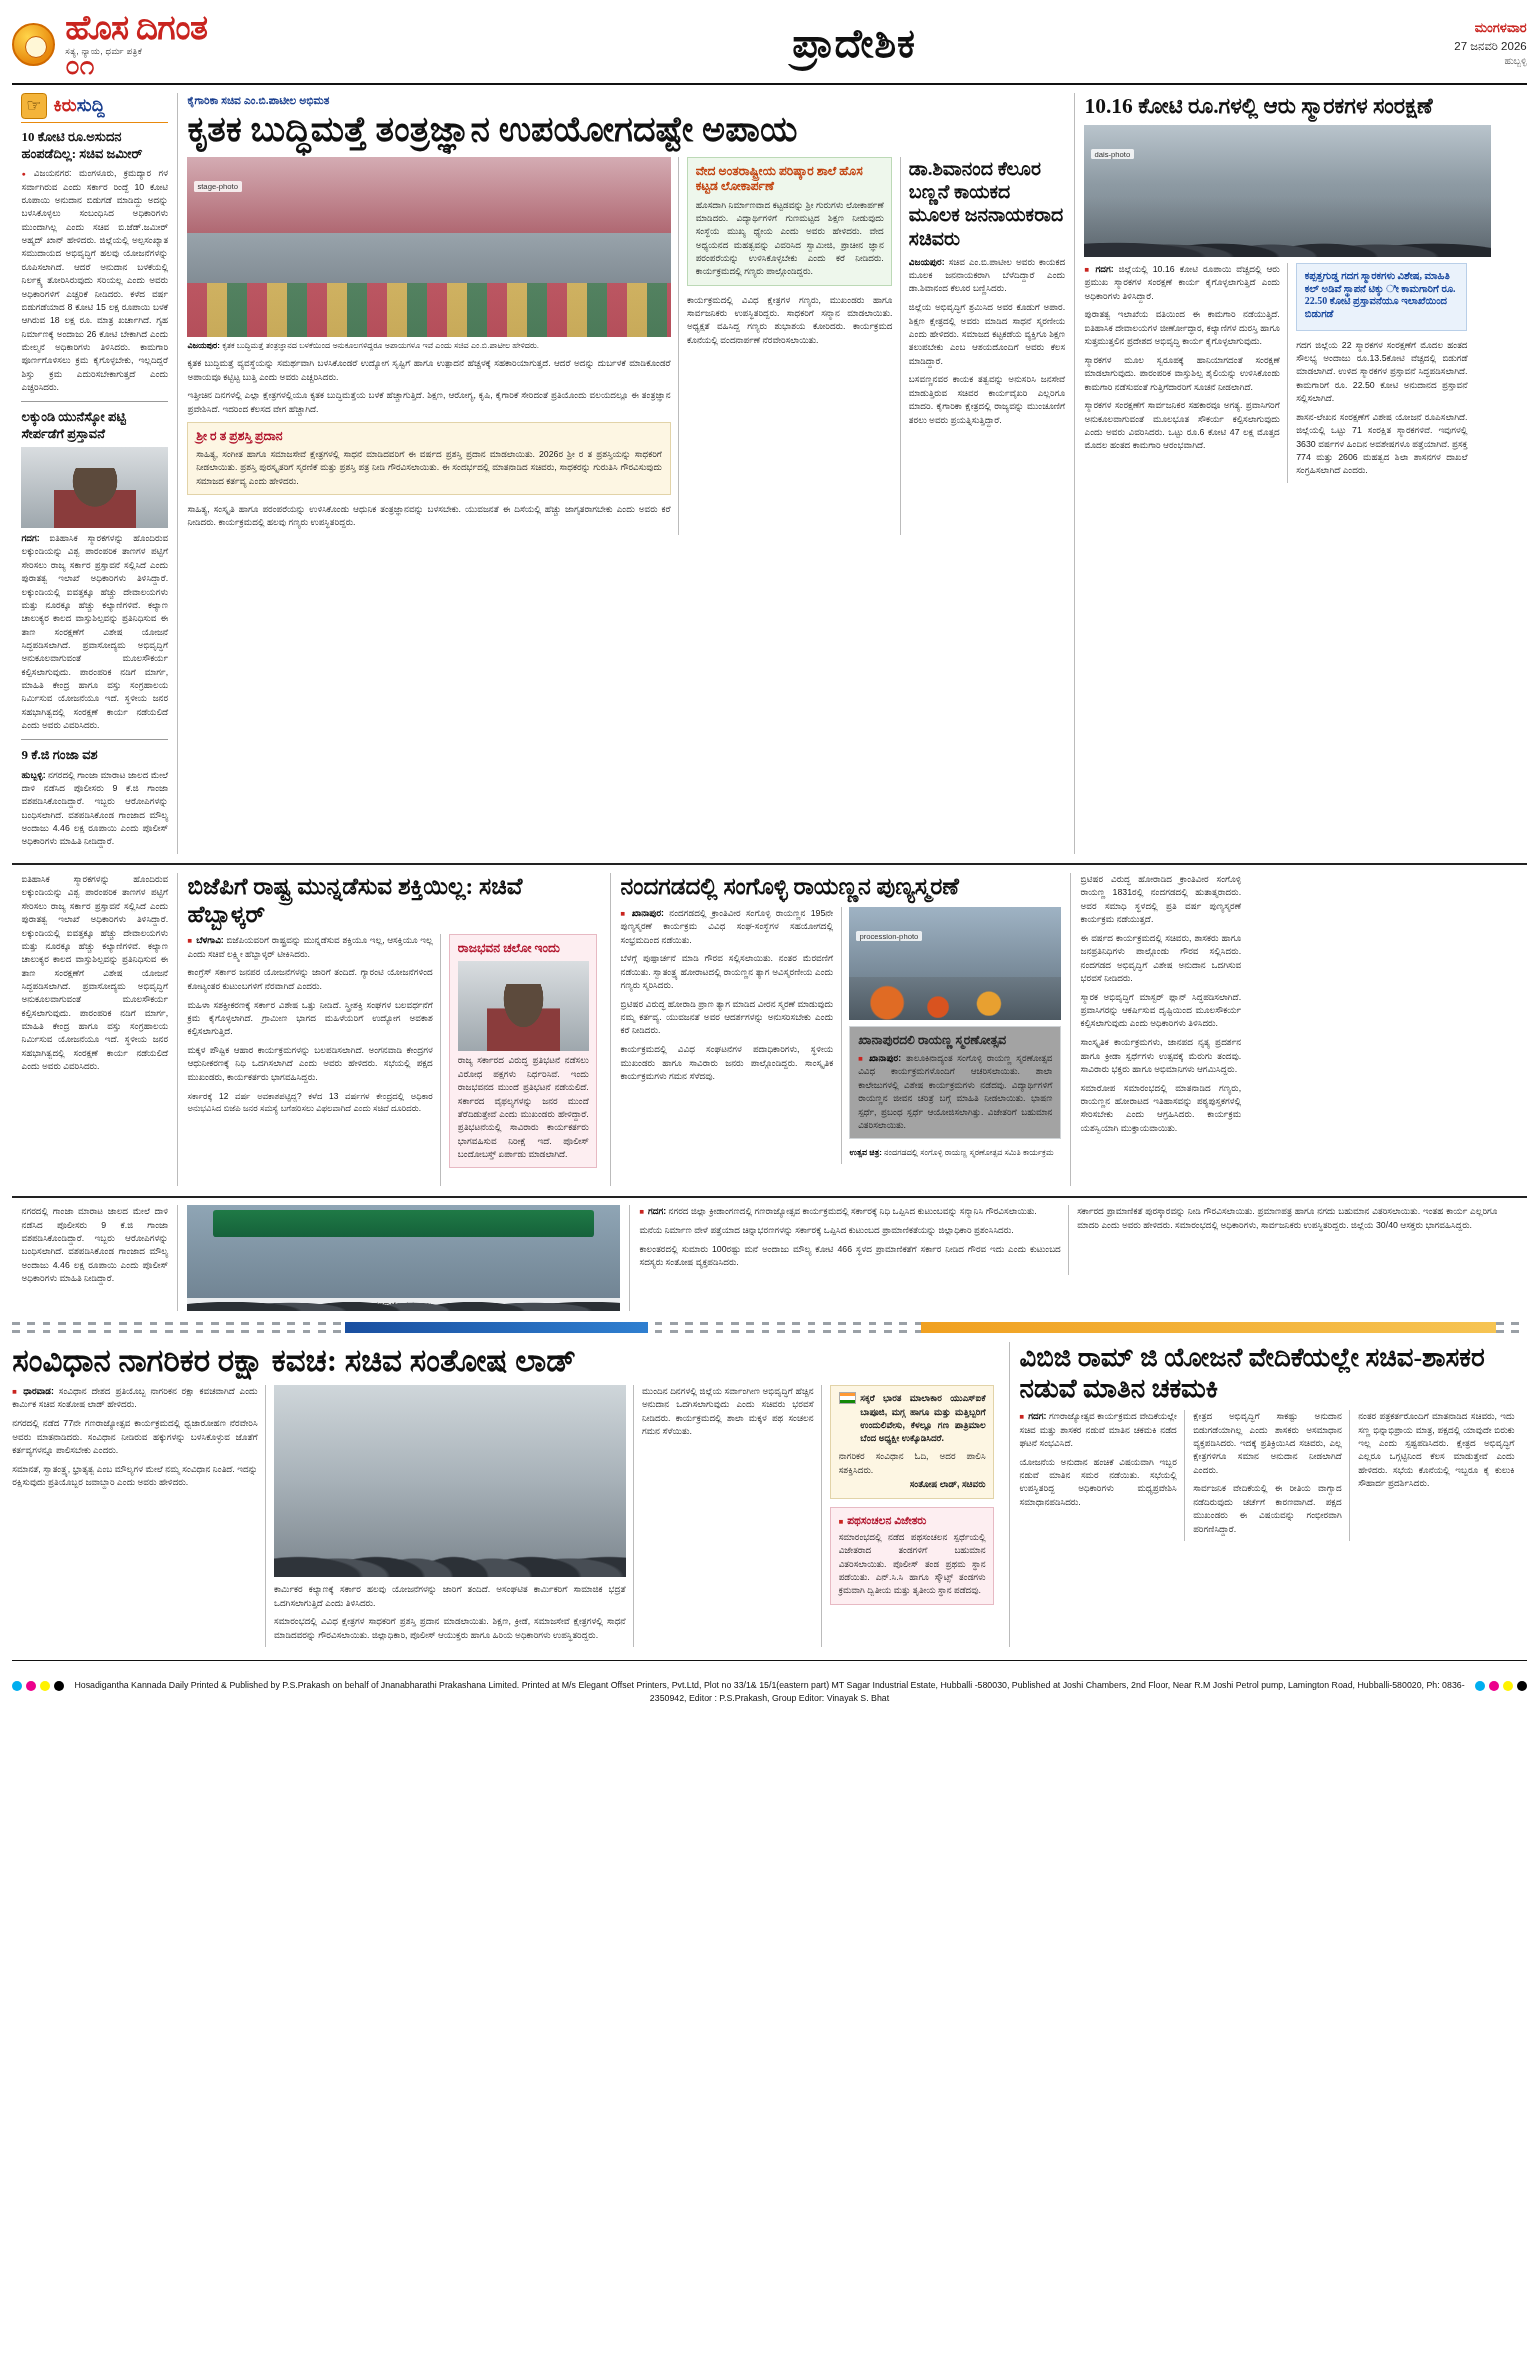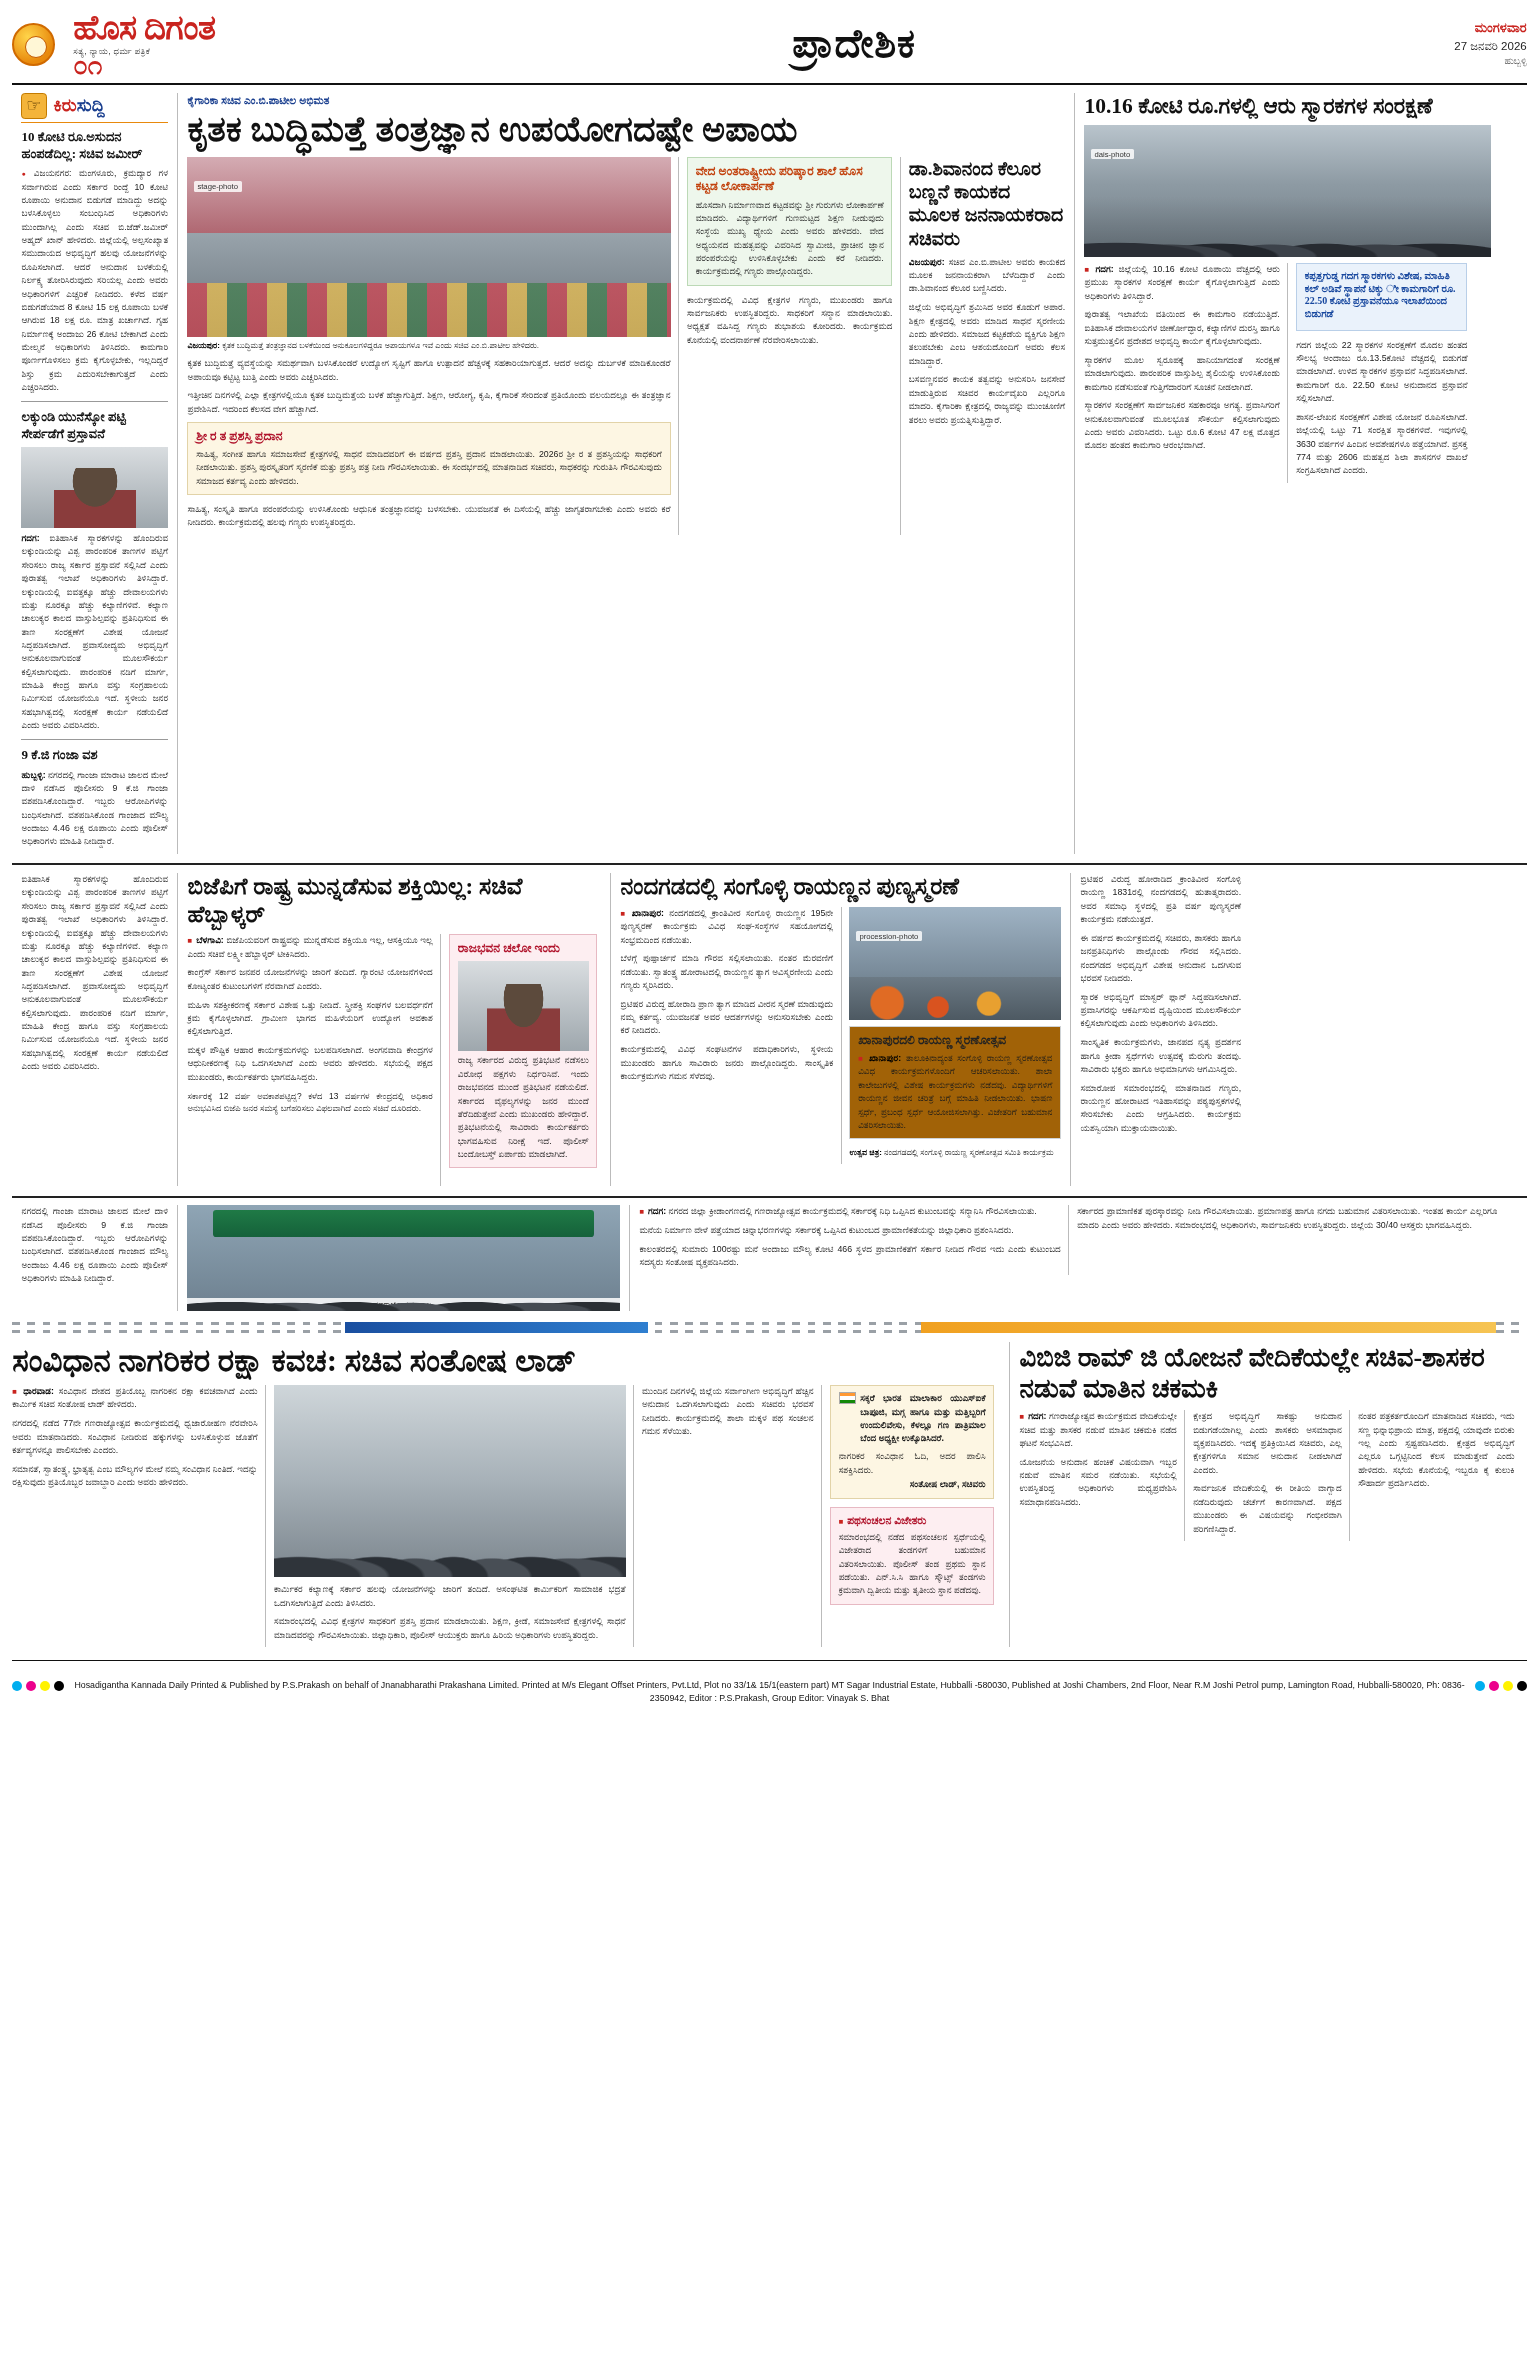--- a/index.html
+++ b/index.html
@@ -6,21 +6,21 @@
   html, body { margin:0; padding:0; background:#b8b8b8; }
   body { font-family:"Liberation Sans", sans-serif; }
 
   .page {
     width:1539px; min-height:2377px; background:#fff; margin:0 auto;
     padding:10.7px 12.3px 0 12.3px; position:relative;
   }
 
   
   .masthead { display:flex; align-items:flex-start; border-bottom:2.3px solid #111; padding-bottom:4.6px; }
-  .logo-box { width:399px; display:flex; align-items:center; gap:18px; }
+  .logo-box { width:399px; display:flex; align-items:center; gap:10px; }
   .logo-badge {
     width:43px;height:43px;border-radius:50%;
     background:radial-gradient(circle at 35% 30%, #ffd54a, #e8890c 70%);
     border:2.3px solid #d06a00; flex:none; position:relative;
   }
   .logo-badge:after{
     content:""; position:absolute; left:10.7px; top:10.7px; width:20px;height:20px;
     border-radius:50%; background:#fff7d6; border:1.5px solid #c65b00;
   }
   .logo-text { line-height:1; }
@@ -172,21 +172,21 @@
   .ph-cap-inside {
     position:absolute; left:0; right:0; bottom:0; background:rgba(255,255,255,.85);
     font-size:7.7px; padding:1.5px 3.8px; color:#222; text-align:center;
   }
 
   
   .box-pink { background:#fdeef1; border:0.8px solid #e7b9c3; padding:6.1px 7.7px; margin:0 0 18px 0; }
   .box-blue { background:#eaf2fb; border:0.8px solid #b9cfe8; padding:6.1px 7.7px; margin:0 0 7.7px 0; }
   .box-cream{ background:#fdf6e3; border:0.8px solid #e2d3a8; padding:6.1px 7.7px; margin:0 0 7.7px 0; }
   .box-green{ background:#eef7ec; border:0.8px solid #bcd9b6; padding:6.1px 7.7px; margin:0 0 7.7px 0; }
-  .box-gray { background:#a16207; border:0.8px solid #cfd3d6; padding:6.1px 7.7px; margin:0 0 7.7px 0; }
+  .box-gray { background:#a3a3a3; border:0.8px solid #cfd3d6; padding:6.1px 7.7px; margin:0 0 7.7px 0; }
   .box-title {
     font-size:12.3px; font-weight:bold; font-family:"Liberation Serif", serif;
     color:#b0132b; margin:0 0 3.8px 0; line-height:1.25;
   }
   .box-title.blue { color:#17479e; }
   .box-title.green{ color:#c2410c; }
   .box-title.dark { color:#222; }
   .sq::before{ content:"\25A0"; color:#c9241f; font-size:7.7px; margin-right:3.8px; }
 
   

